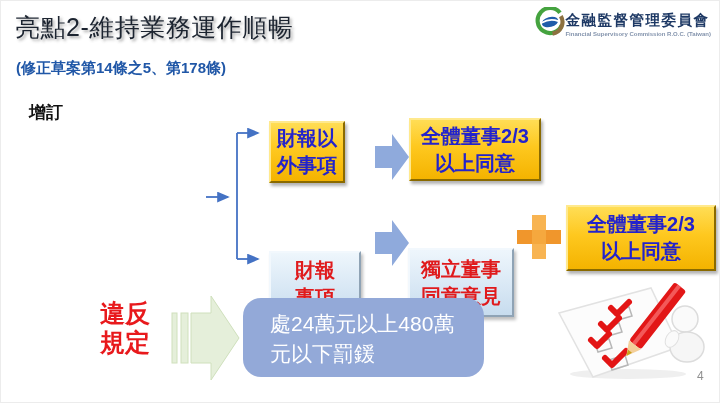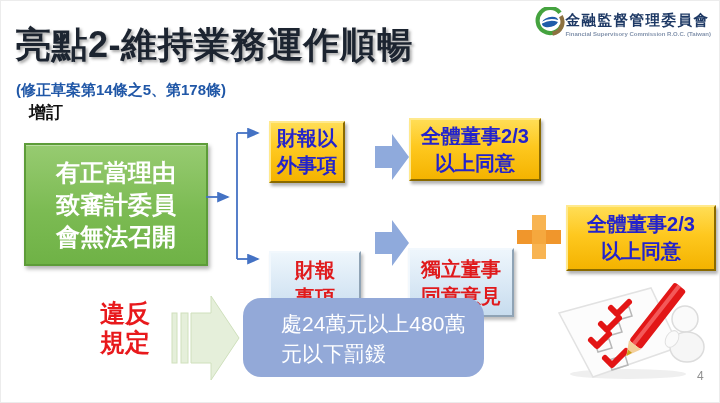--- a/index.html
+++ b/index.html
@@ -4,27 +4,27 @@
 <style>
   html,body{margin:0;padding:0;background:#fff;}
   .stage{
     position:relative;width:718px;height:401px;overflow:hidden;
     background:#ffffff;border:1px solid #ececec;
     font-family:"Liberation Sans","DejaVu Sans",sans-serif;
   }
   .preline{white-space:pre-line;}
   
   .title{
-    position:absolute;left:14px;top:20px;
-    font-size:36px;font-weight:bold;color:#1c2430;letter-spacing:.5px;
+    position:absolute;left:14px;top:10px;
+    font-size:25px;font-weight:normal;color:#1c2430;letter-spacing:.5px;
     text-shadow:2px 2px 3px rgba(60,60,60,.45);
   }
   .subtitle{
     position:absolute;left:15px;top:58px;
-    font-size:15px;font-weight:bold;color:#2057a7;margin-top:22px;
+    font-size:15px;font-weight:bold;color:#2057a7;
   }
   .logo{position:absolute;right:8px;top:6px;display:flex;align-items:center;gap:0;}
   .logo-text .zh{font-size:14.5px;font-weight:bold;color:#1d3864;letter-spacing:1.5px;}
   .logo-text .en{font-size:6px;color:#8494ad;font-weight:bold;margin-top:1px;}
   .section-label{
     position:absolute;left:28px;top:100px;
     font-size:17px;font-weight:bold;color:#111;
   }
   
   .box{
@@ -61,21 +61,21 @@
   .r2-appr2{left:565px;top:204px;width:150px;height:66px;}
   .svg-abs{position:absolute;}
   
   .violation{
     position:absolute;left:88px;top:298px;width:72px;
     text-align:center;font-size:25px;line-height:29px;font-weight:bold;color:#e8191c;
   }
   .fine-box{
     position:absolute;left:242px;top:297px;width:241px;height:79px;
     background:#93a9d8;border-radius:18px;box-sizing:border-box;
-    color:#fff;font-size:21px;line-height:30px;padding:11px 0 0 38px;
+    color:#fff;font-size:21px;line-height:30px;padding:11px 0 0 27px;
   }
   .pagenum{
     position:absolute;left:696px;top:368px;
     font-size:12px;color:#909090;
   }
 </style>
 </head>
 <body>
 
 <div class="stage">
@@ -93,23 +93,20 @@
       </svg>
     </span>
     <span class="logo-text">
       <div class="zh">金融監督管理委員會</div>
       <div class="en">Financial Supervisory Commission R.O.C. (Taiwan)</div>
     </span>
   </div>
 
   <div class="section-label">增訂</div>
 
-  <div class="box cause-box preline">有正當理由
-致審計委員
-會無法召開</div>
 
   <svg class="svg-abs" style="left:200px;top:122px;" width="72" height="146" viewBox="0 0 72 146">
     <defs>
       <marker id="ah" markerWidth="8" markerHeight="8" refX="6" refY="3" orient="auto">
         <path d="M0,0 L7,3 L0,6 Z" fill="#4472c4"></path>
       </marker>
     </defs>
     <g stroke="#4472c4" stroke-width="1.8" fill="none">
       <path d="M5,74 H27" marker-end="url(#ah)"></path>
       <path d="M36,10 V136"></path>

